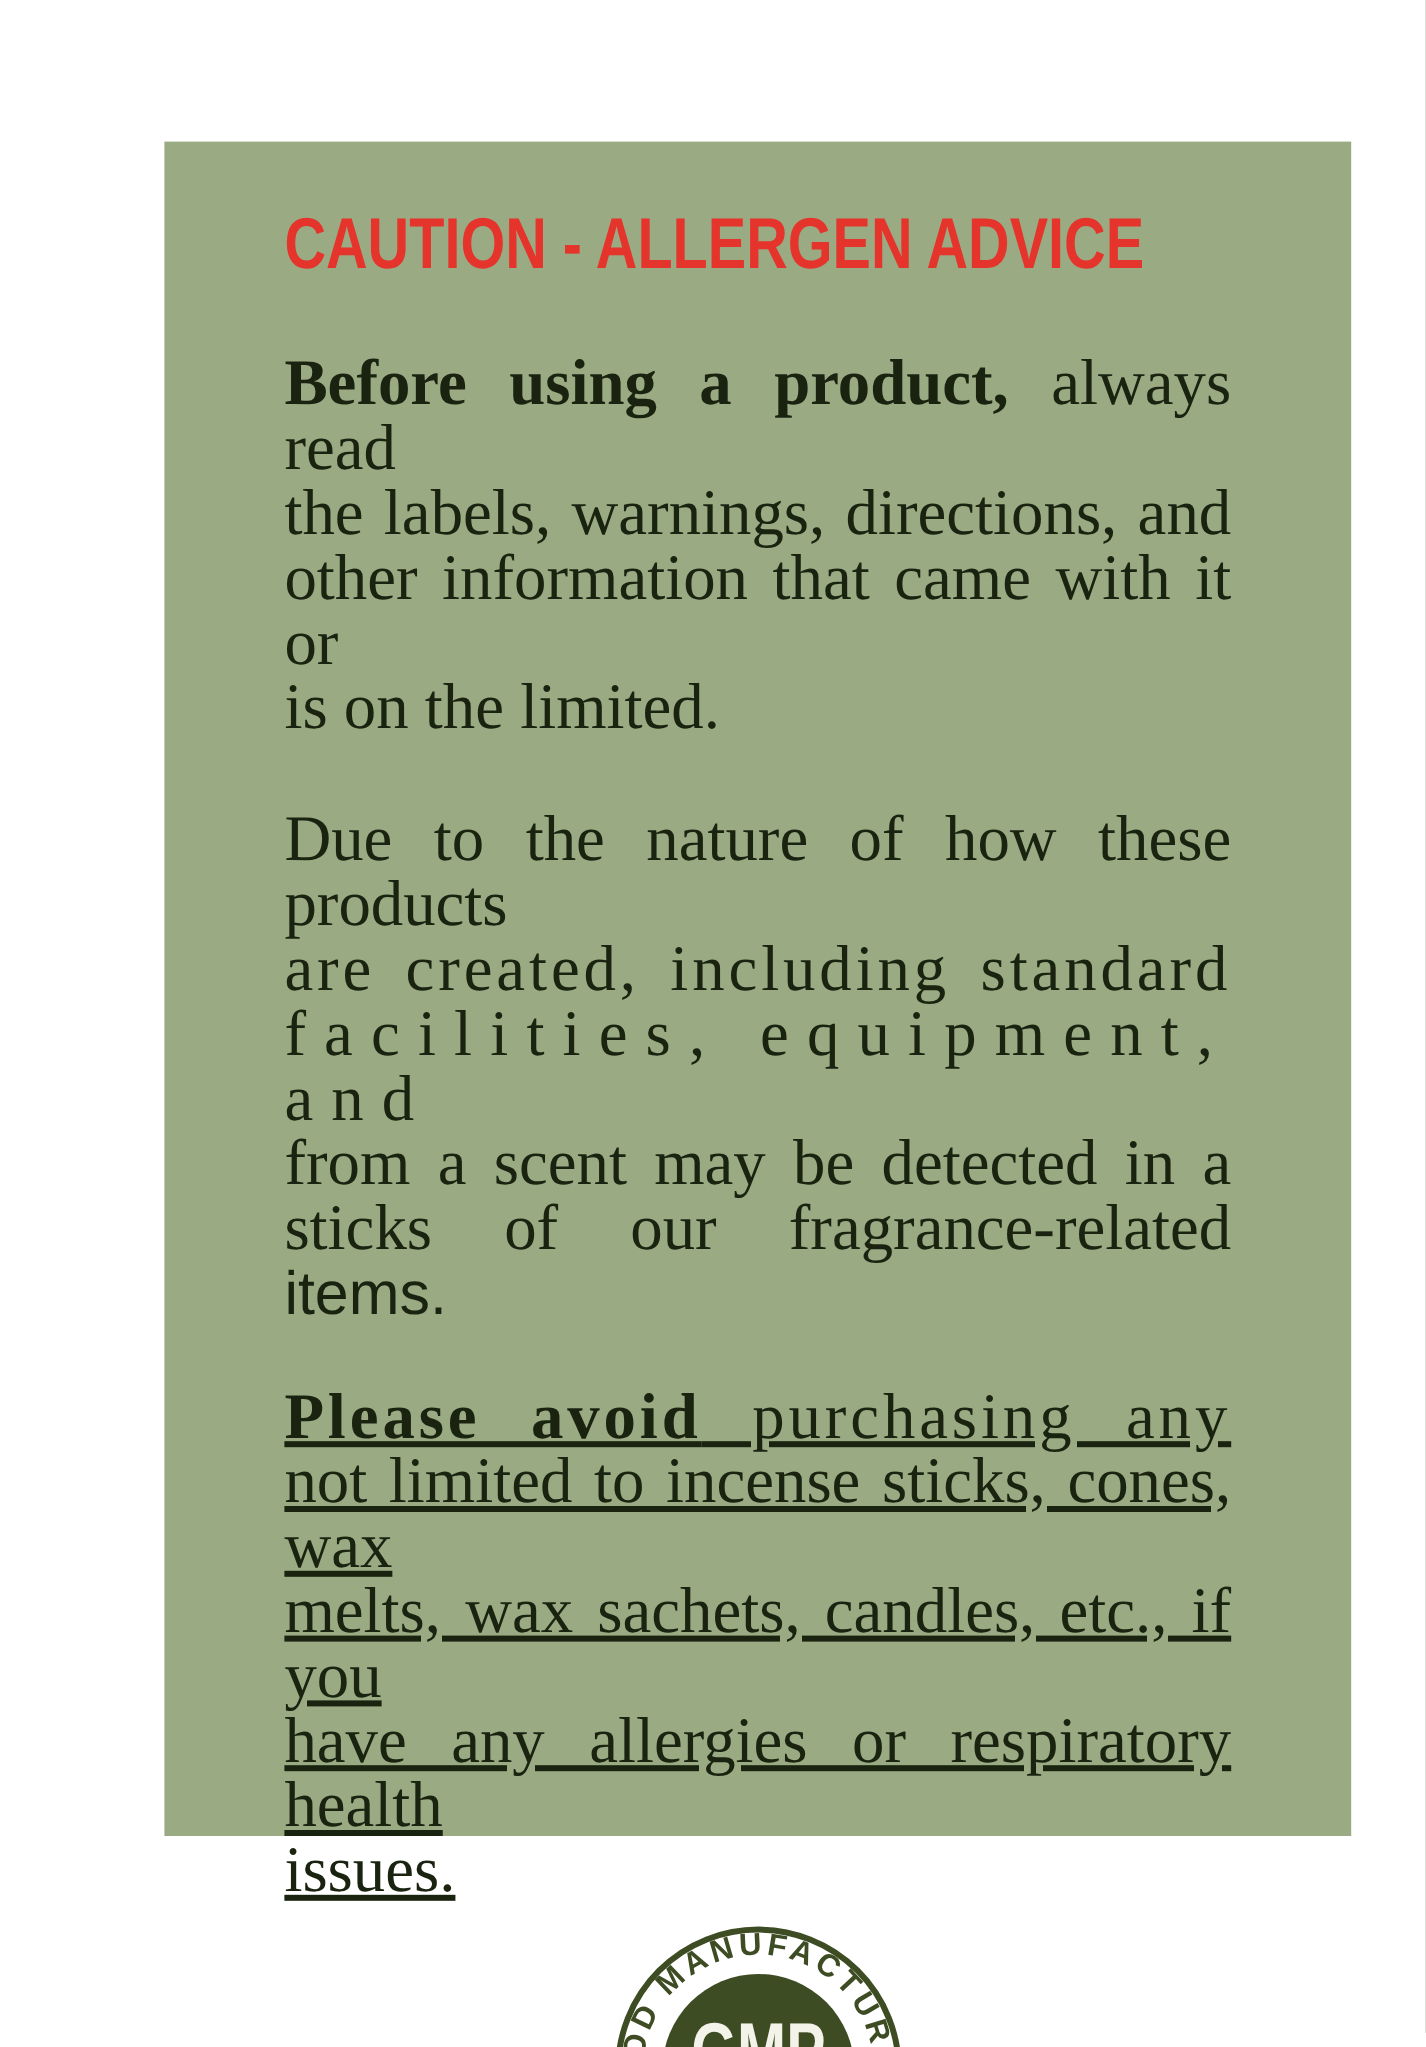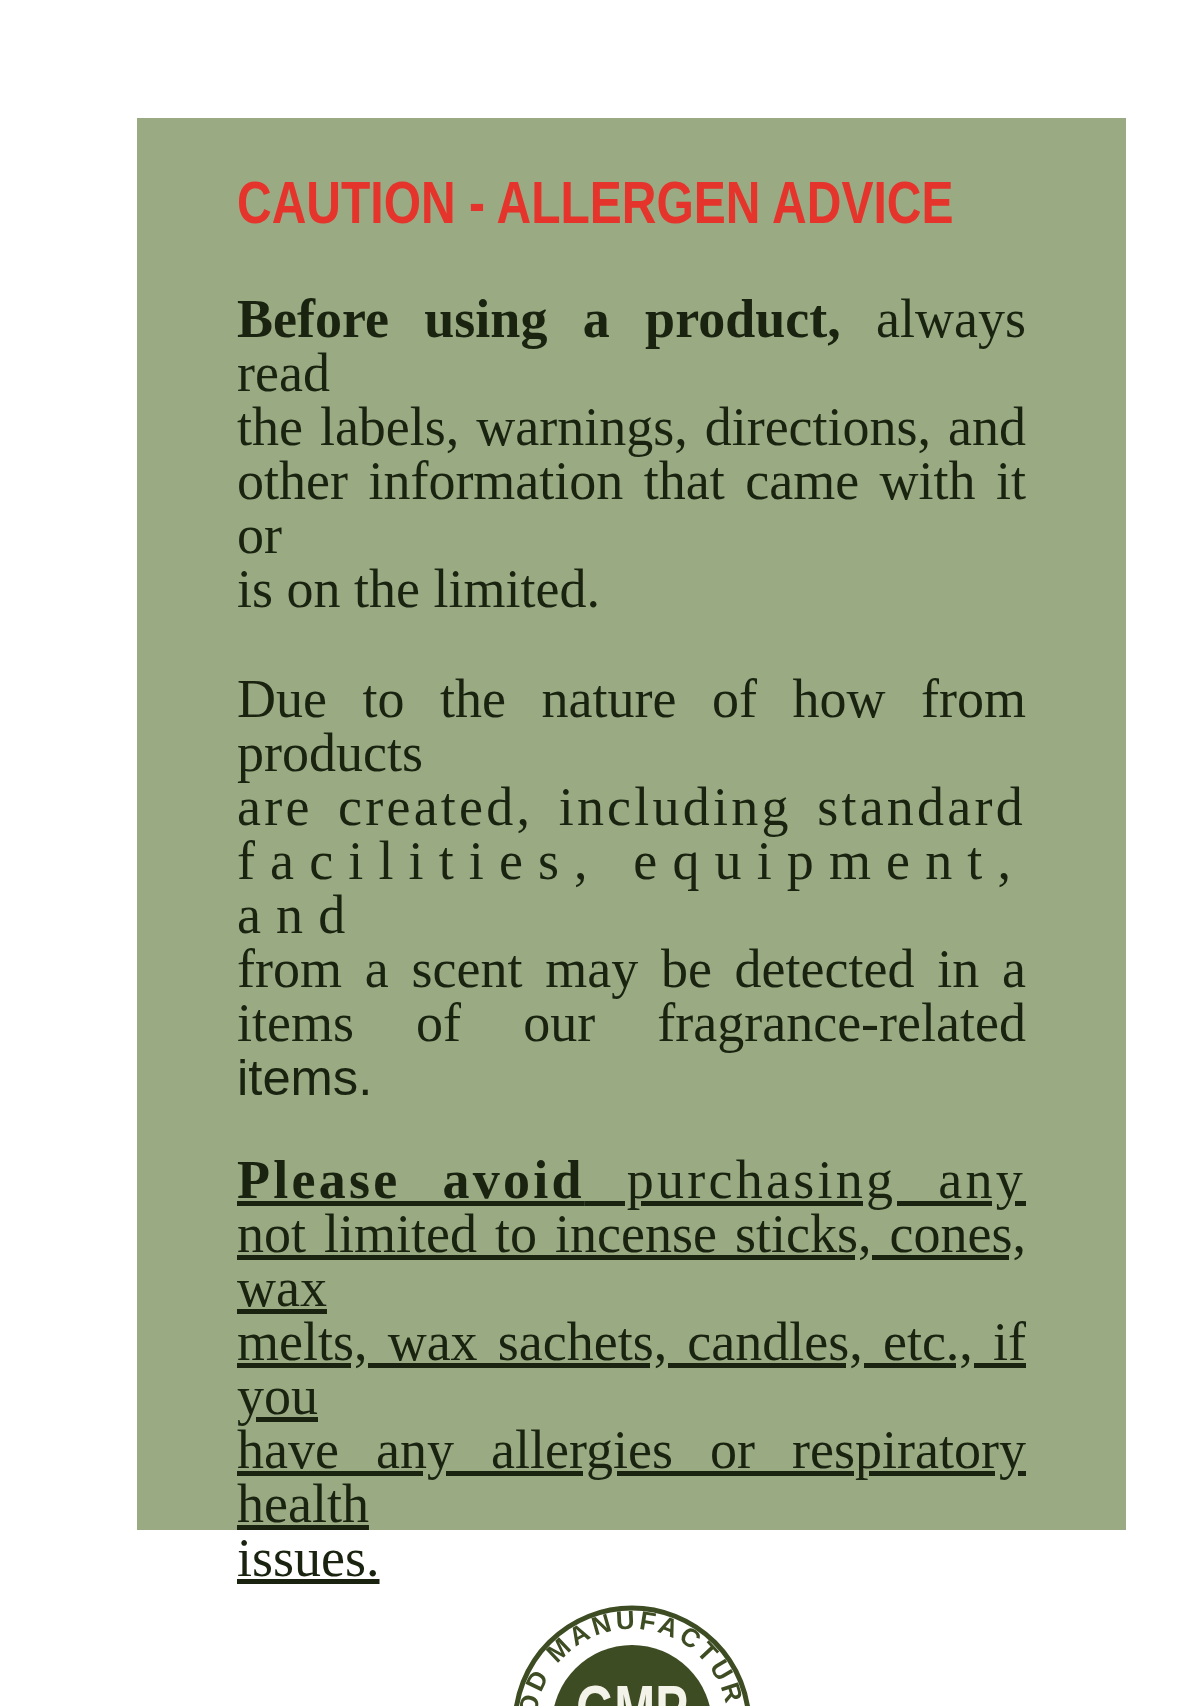--- a/index.html
+++ b/index.html
@@ -77,25 +77,25 @@
     <h1 class="caution">CAUTION - ALLERGEN ADVICE</h1>
 
     <div class="paragraphs" id="paragraphs">
         <div class="para">
           <div class="line just"><span class="seg-b ">Before using a product,</span><span class=""> always read</span></div>
           <div class="line just"><span class="">the labels, warnings, directions, and</span></div>
           <div class="line"><span class="">other information that came with it or</span></div>
           <div class="line"><span class="">is on the limited.</span></div>
         </div>
         <div class="para">
-          <div class="line just"><span class="">Due to the nature of how from products</span></div>
+          <div class="line just"><span class="">Due to the nature of how these products</span></div>
           <div class="line just ls1"><span class="">are created, including standard</span></div>
           <div class="line just ls2"><span class="">facilities, equipment, and</span></div>
           <div class="line just"><span class="">from a scent may be detected in a</span></div>
-          <div class="line"><span class="">items of our fragrance-related </span><span class="seg-sans">items.</span></div>
+          <div class="line"><span class="">sticks of our fragrance-related </span><span class="seg-sans">items.</span></div>
         </div>
         <div class="para">
           <div class="line just ls1"><span class="seg-b ">Please avoid</span><span class=""> purchasing any</span></div>
           <div class="line just"><span class="">not limited to incense sticks, cones, wax</span></div>
           <div class="line just"><span class="">melts, wax sachets, candles, etc., if you</span></div>
           <div class="line just"><span class="">have any allergies or respiratory health</span></div>
           <div class="line"><span class="">issues.</span></div>
         </div>
       </div>
 

